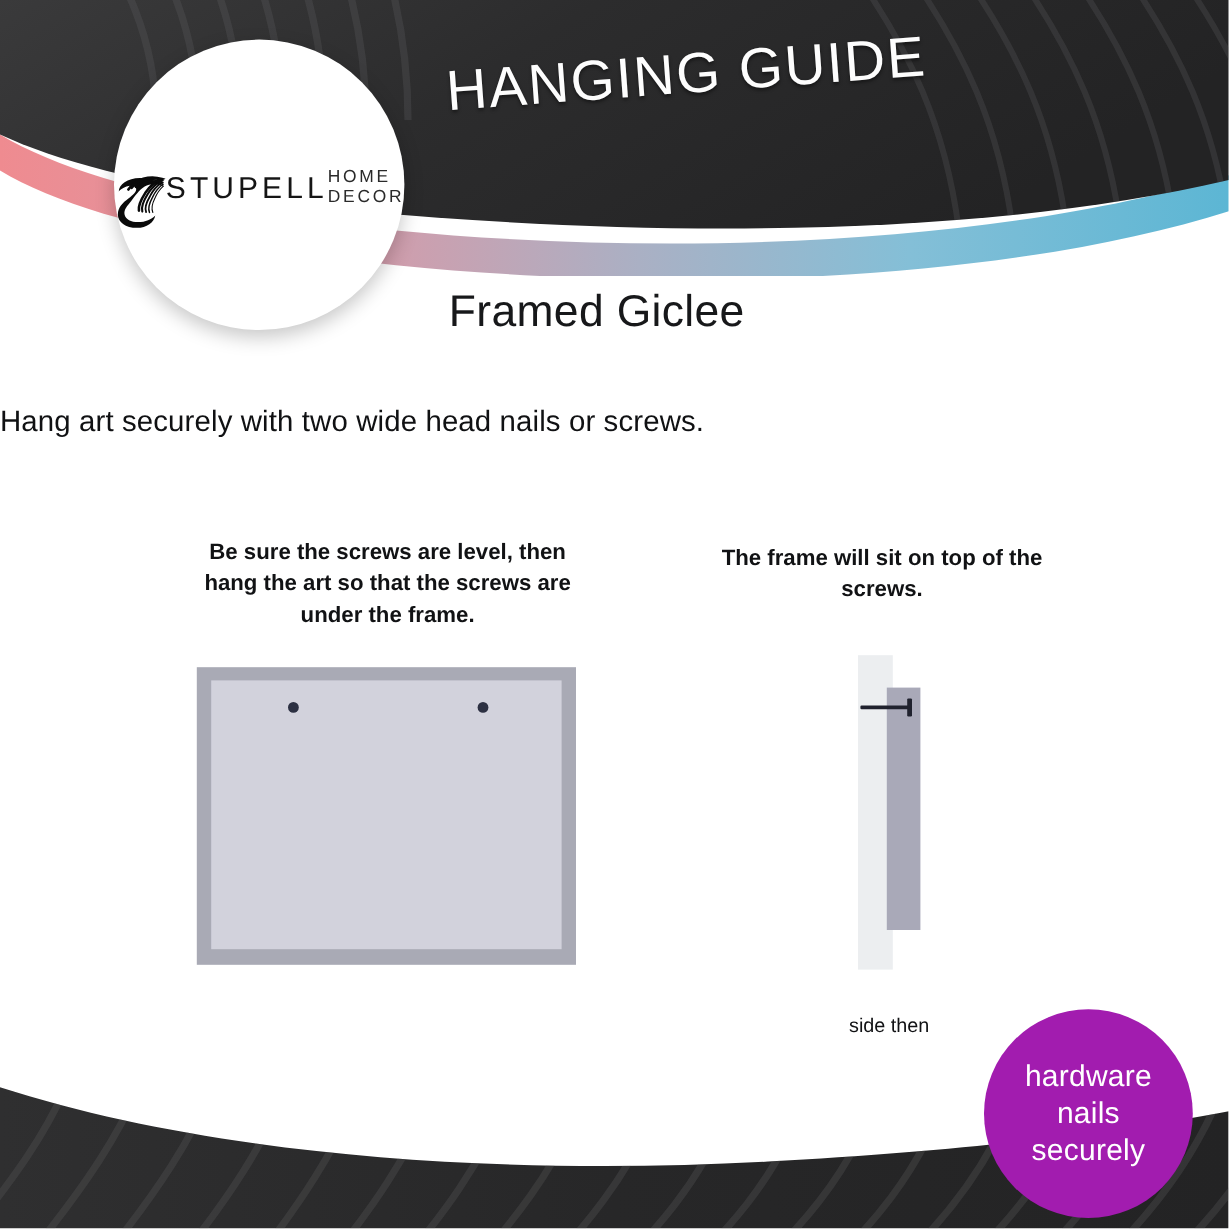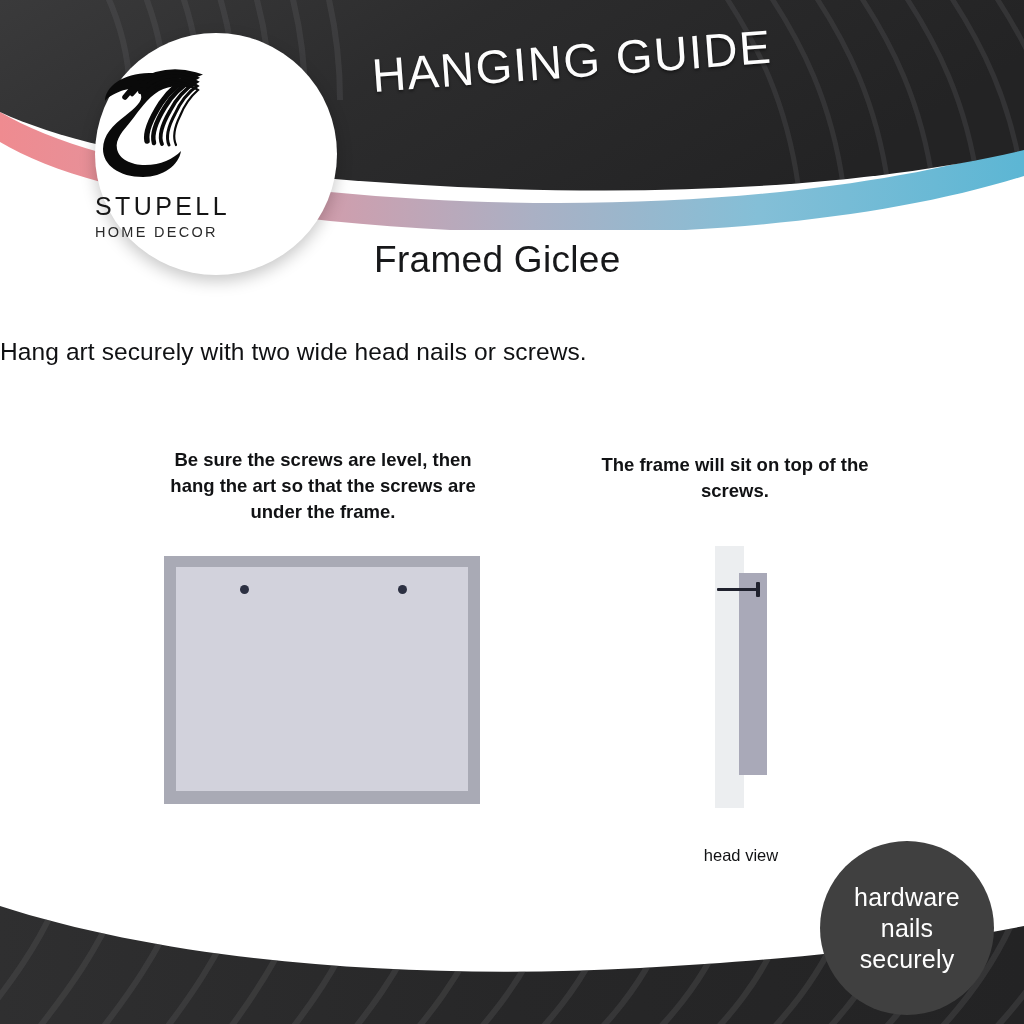--- a/index.html
+++ b/index.html
@@ -20,21 +20,21 @@
     font-size:47px;font-weight:400;letter-spacing:1.5px;color:#fdfdfd;
     transform:rotate(-4.2deg);transform-origin:left center;
     text-shadow:0 2px 3px rgba(0,0,0,.45);
     white-space:nowrap;
   }
 
   
   .logo-badge{
     position:absolute;left:95px;top:33px;width:242px;height:242px;border-radius:50%;
     background:#ffffff;box-shadow:0 6px 16px rgba(0,0,0,.22);
-    display:flex;flex-direction:column;align-items:flex-start;justify-content:flex-start;
+    display:flex;flex-direction:row;align-items:center;justify-content:flex-start;
   }
   .logo-mark{width:108px;height:125px;margin-top:28px;}
   .logo-name{
     font-size:25px;letter-spacing:3.4px;color:#151515;margin-top:6px;
     font-family:"Liberation Sans",sans-serif;font-weight:400;
   }
   .logo-sub{
     font-size:14.5px;letter-spacing:2.3px;color:#2a2a2a;margin-top:3px;font-weight:400;
   }
 
@@ -93,21 +93,21 @@
   
   .caption{
     position:absolute;font-size:16.5px;color:#111214;font-weight:400;text-align:center;
   }
   .caption-front{left:164px;top:836px;width:316px;}
   .caption-side{left:655px;top:846px;width:172px;}
 
   
   .badge{
     position:absolute;left:820px;top:841px;width:174px;height:174px;border-radius:50%;
-    background:#404040;
+    background:#a21caf;
     display:flex;flex-direction:column;align-items:center;justify-content:center;
     z-index:9;
   }
   .badge-line{
     color:#ffffff;font-size:25px;line-height:31px;font-weight:400;text-align:center;
     letter-spacing:.2px;
   }
 </style>
 </head>
 <body>
@@ -208,21 +208,21 @@
   </div>
 
   <div class="note note-side">The frame will sit on top of the screws.</div>
 
   <div class="side-view">
     <div class="side-wall"></div>
     <div class="side-frame"></div>
     <div class="nail-shaft"></div>
     <div class="nail-head"></div>
   </div>
-  <div class="caption caption-side">head view</div>
+  <div class="caption caption-side">side then</div>
 
   <div class="footer-wrap">
     <svg class="footer-svg" width="1024" height="140" viewBox="0 0 1024 140">
       <defs>
         <linearGradient id="darkGrad2" x1="0" y1="0" x2="1" y2="0">
           <stop offset="0%" stop-color="#2f2f30"></stop>
           <stop offset="50%" stop-color="#272728"></stop>
           <stop offset="100%" stop-color="#232324"></stop>
         </linearGradient>
         <clipPath id="footClip">

